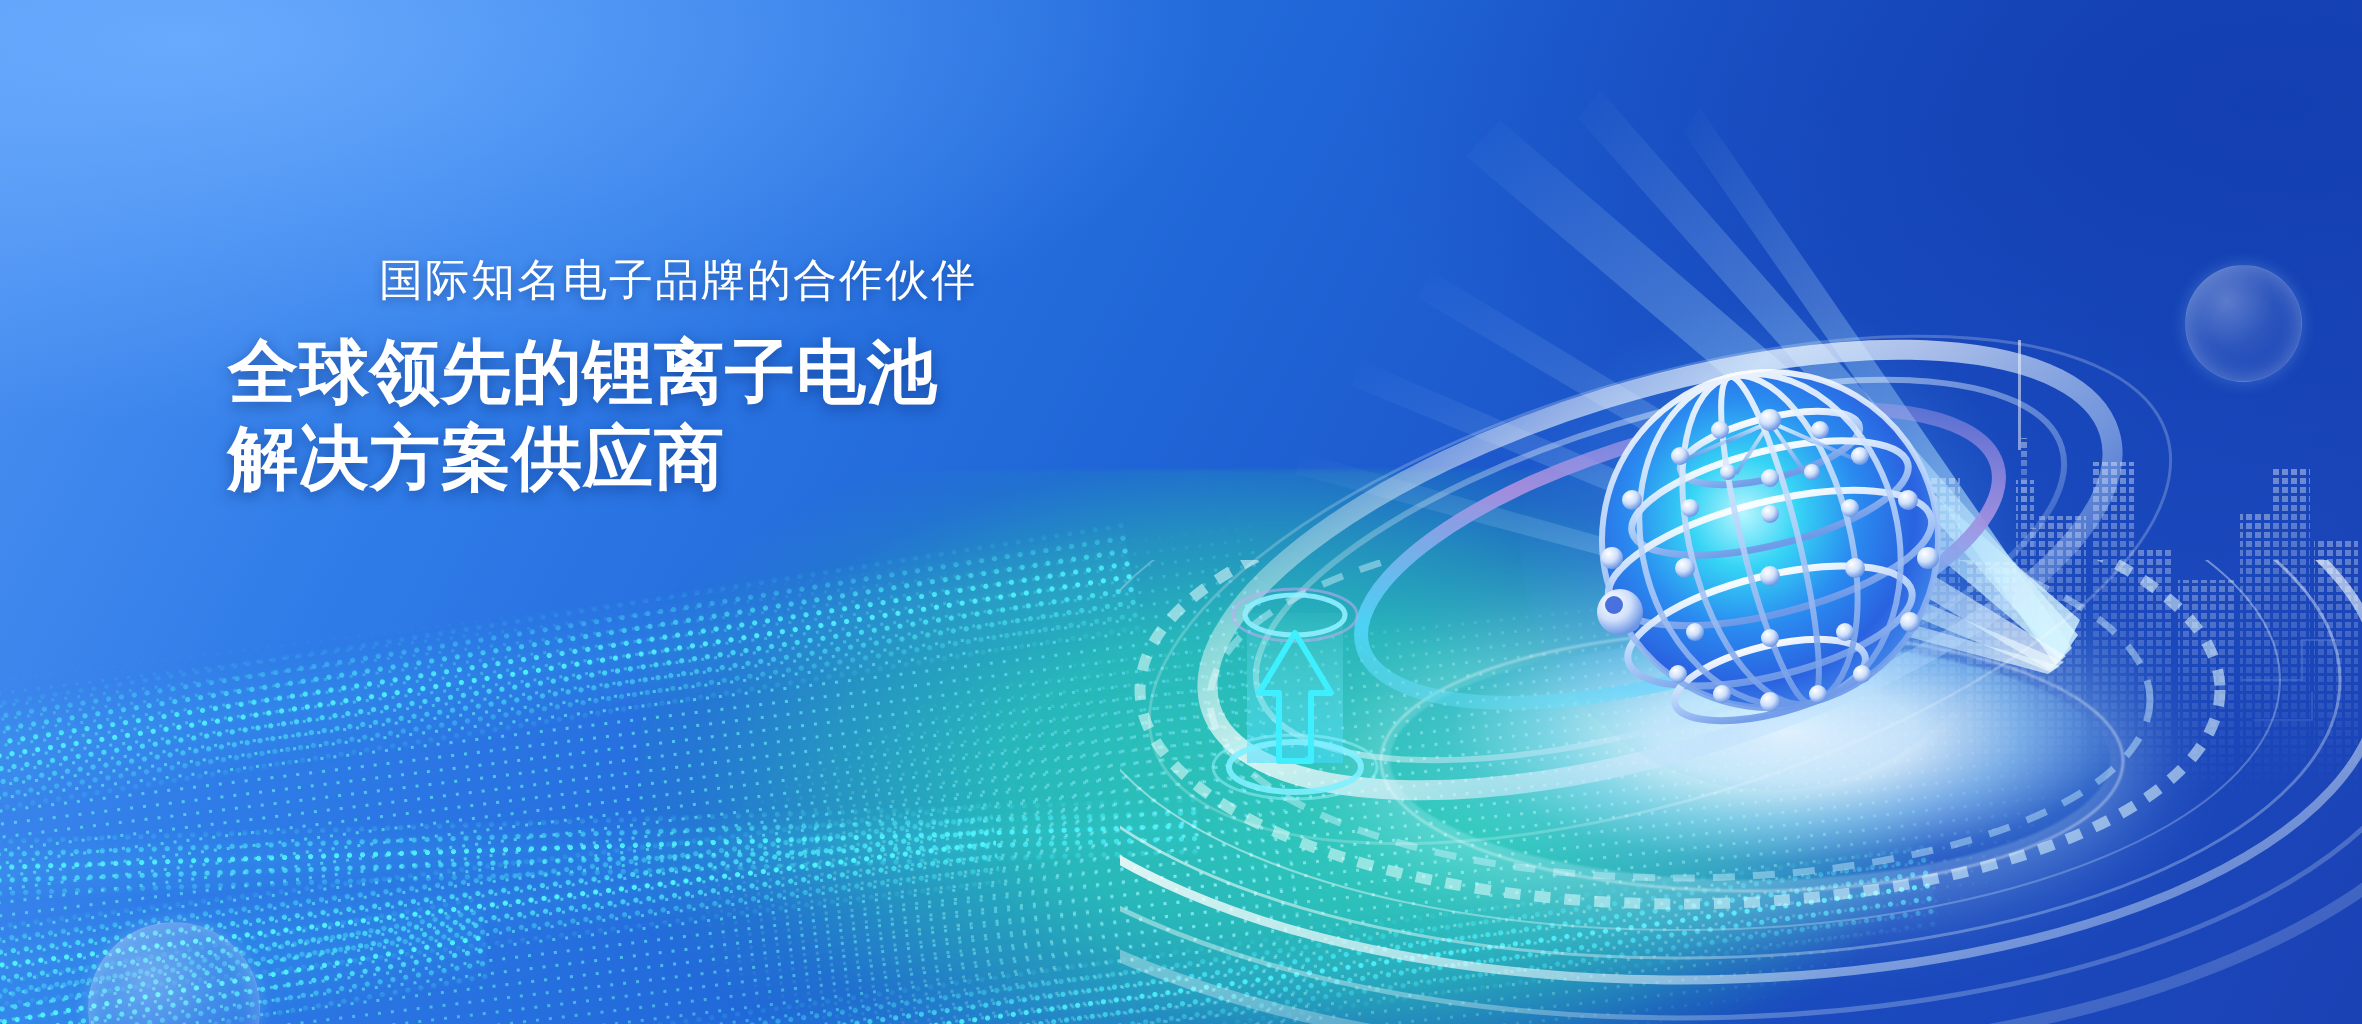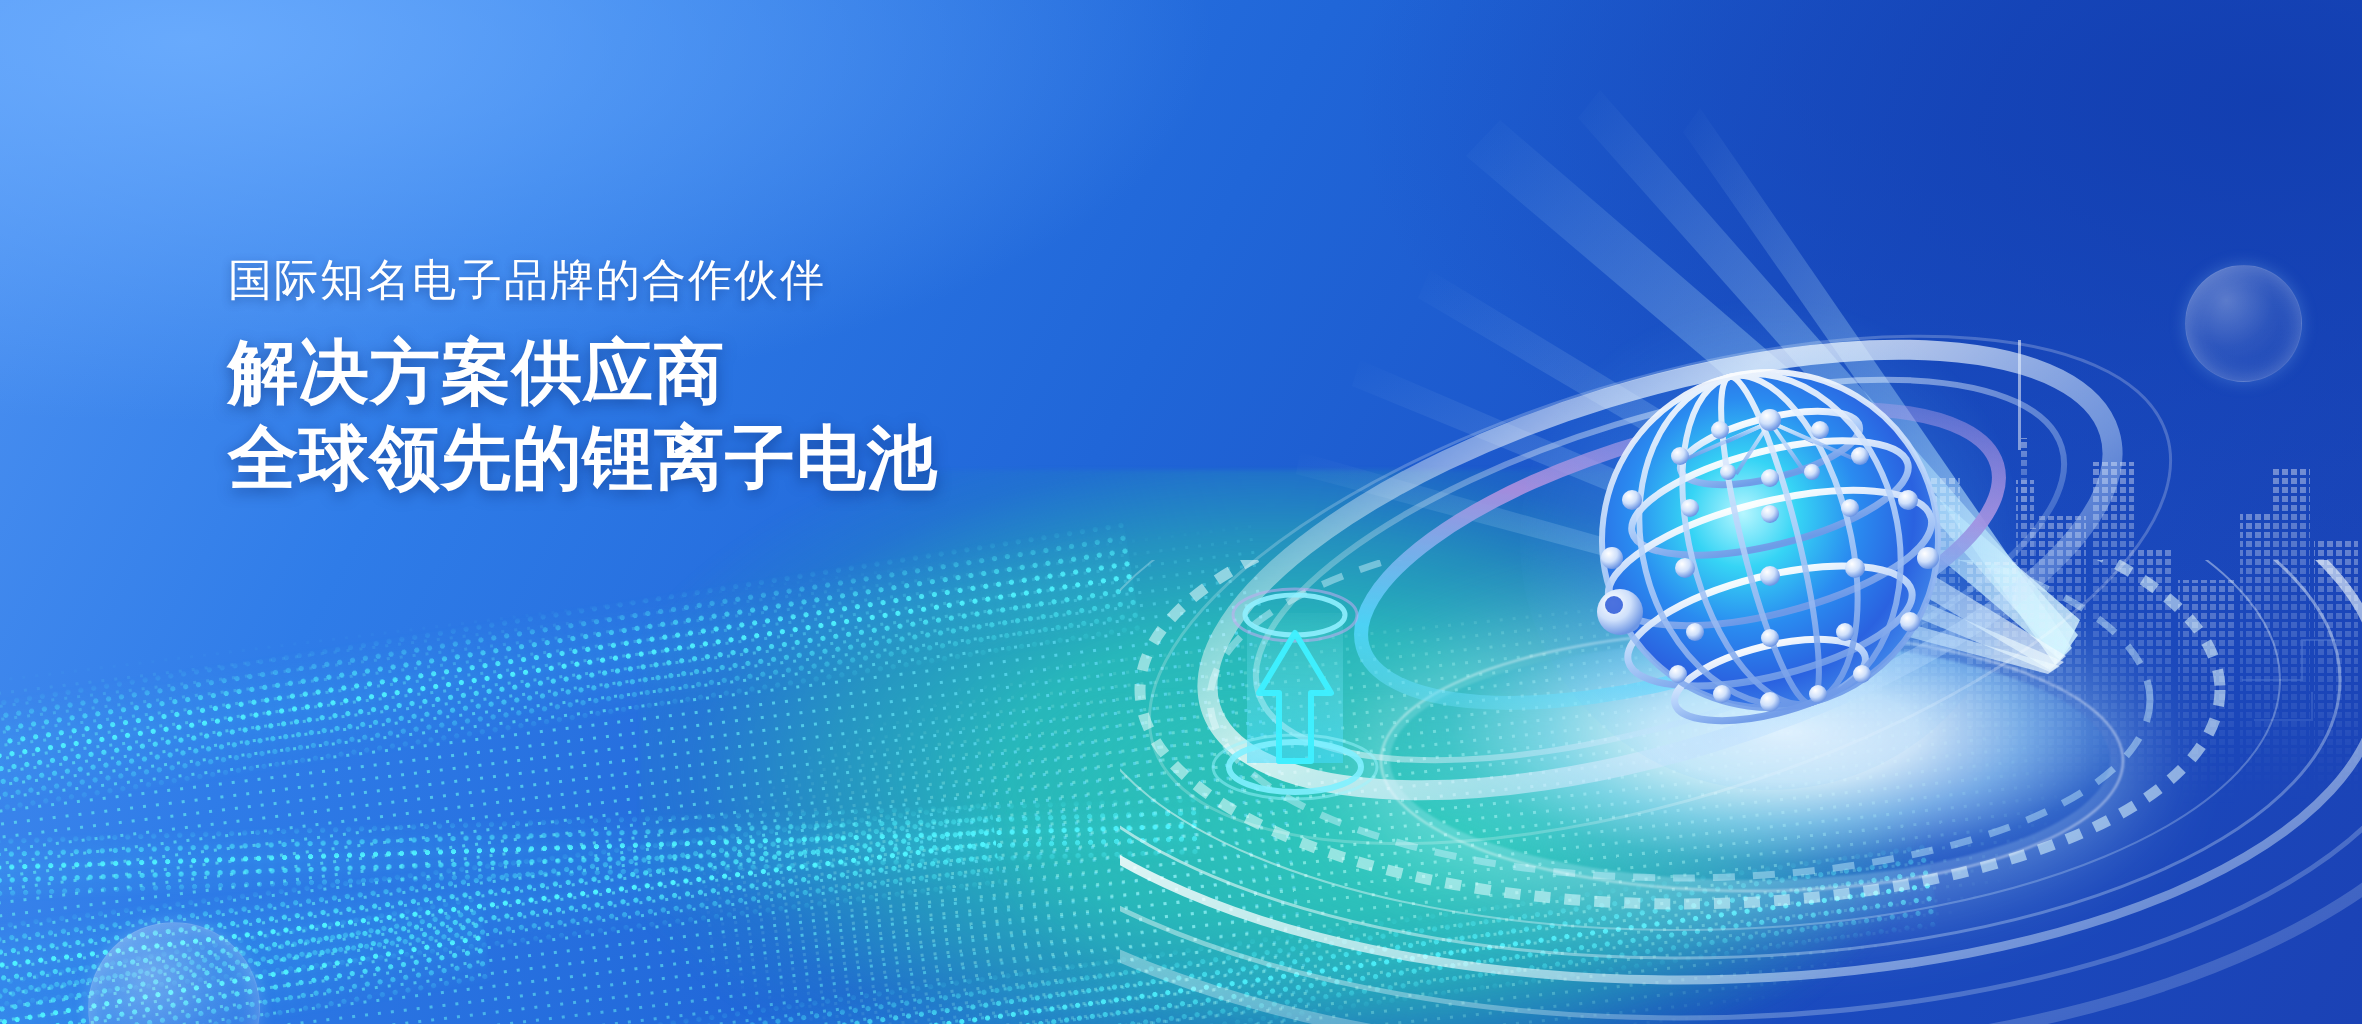--- a/index.html
+++ b/index.html
@@ -123,20 +123,21 @@
     border:1px solid rgba(255,255,255,.22);}
   .bubble-tr{left:2185px;top:265px;width:115px;height:115px;}
   .bubble-bl{left:88px;top:922px;width:170px;height:170px;}
 
   
   .copy{position:absolute;left:228px;top:256px;width:900px;}
   .eyebrow{
     font-size:44px;line-height:1.1;color:#ffffff;font-weight:400;
     letter-spacing:2px;text-shadow:0 3px 10px rgba(8,40,110,.45);
     margin:0 0 26px 0;
+    text-align:center;
   }
   .headline{
     font-size:70px;line-height:1.22;color:#ffffff;font-weight:700;
     letter-spacing:1px;text-shadow:0 4px 14px rgba(8,40,110,.5);
     margin:0;
   }
   .headline span{display:block;}
 </style>
 </head>
 <body>
@@ -377,18 +378,18 @@
     <ellipse cx="100" cy="192" rx="82" ry="32" fill="none" stroke="#9bf6ff" stroke-width="3" opacity=".5"></ellipse>
     <path d="M100 58 L136 118 L116 118 L116 186 L84 186 L84 118 L64 118 Z" fill="none" stroke="#3ff0ff" stroke-width="6" stroke-linejoin="round" opacity=".98"></path>
   </svg>
 
   <div class="bubble bubble-tr"></div>
   <div class="bubble bubble-bl"></div>
 
   <div class="copy">
     <p class="eyebrow">国际知名电子品牌的合作伙伴</p>
     <h1 class="headline">
+      <span>全球领先的锂离子电池</span>
       <span>解决方案供应商</span>
-      <span>全球领先的锂离子电池</span>
     </h1>
   </div>
 
 </div>
 
 </body></html>

